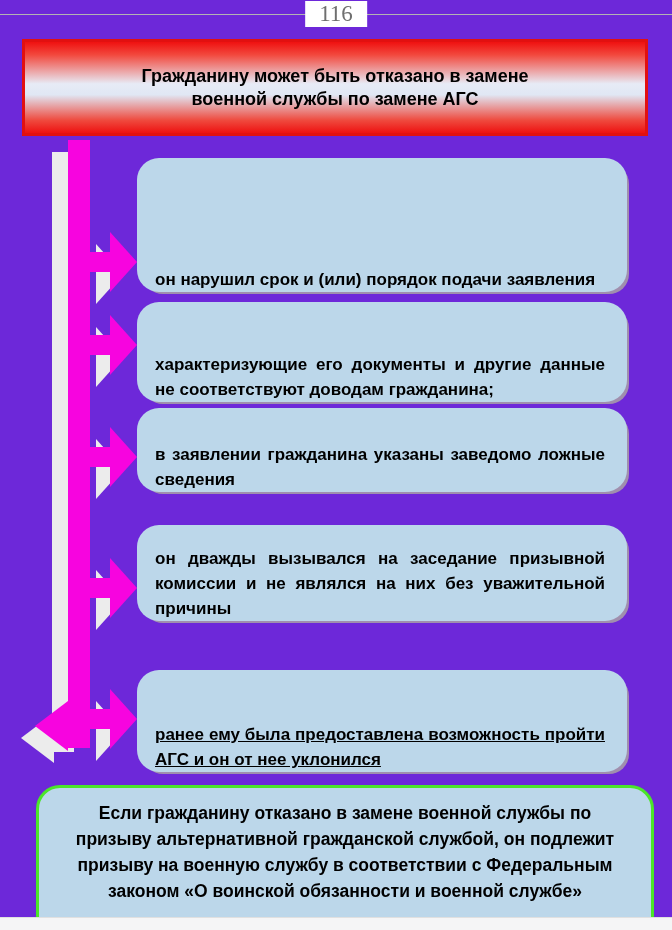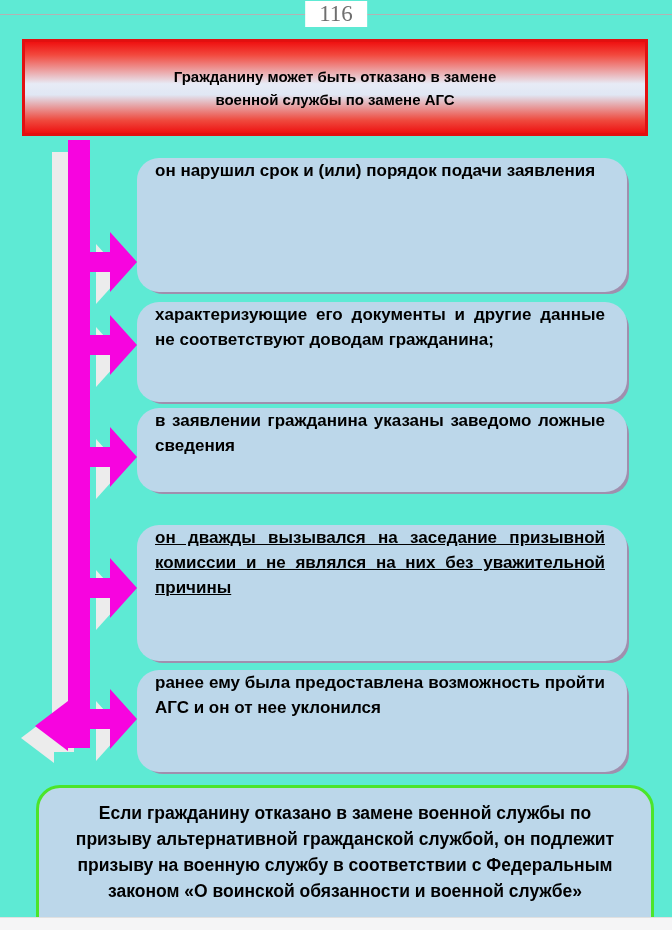--- a/index.html
+++ b/index.html
@@ -1,33 +1,33 @@
 <!DOCTYPE html>
 <html><head>
 <meta charset="utf-8">
 <style>
   html,body{margin:0;padding:0;background:#ffffff;}
   .canvas{
     position:relative;width:672px;height:930px;overflow:hidden;
-    background:#5eead4;font-family:"Liberation Sans", sans-serif;
+    background:#6d28d9;font-family:"Liberation Sans", sans-serif;
   }
   
   .top-rule{position:absolute;left:0;right:0;top:14px;border-top:1px solid #b3b3b3;}
   .page-number{
     position:absolute;top:1px;left:50%;transform:translateX(-50%);
     background:#ffffff;padding:0 14px;color:#6f6f6f;
     font-family:"Liberation Serif", serif;font-size:23px;line-height:26px;
   }
   
   .title-banner{
     position:absolute;left:22px;top:39px;width:626px;height:97px;
     box-sizing:border-box;border:3px solid #e21010;
     background:linear-gradient(180deg,#ef1111 0%,#f2483d 14%,#e7ebf6 46%,#e0e7f4 58%,#ef4a3e 86%,#ee1111 100%);
     display:flex;flex-direction:column;justify-content:center;
-    text-align:center;color:#000;font-weight:bold;font-size:15px;line-height:23px;
+    text-align:center;color:#000;font-weight:bold;font-size:18px;line-height:23px;
     z-index:4;
   }
   
   .shadow-shape{position:absolute;background:#ececec;z-index:1;}
   .bar{position:absolute;left:68px;top:140px;width:22px;height:608px;background:#f704df;z-index:2;}
   .bar-shadow{left:52px;top:152px;width:22px;height:600px;}
   .arrow-stem{position:absolute;left:88px;width:24px;height:20px;background:#f704df;z-index:2;}
   .arrow-head{
     position:absolute;left:110px;width:0;height:0;z-index:2;
     border-top:30px solid transparent;border-bottom:30px solid transparent;
@@ -46,30 +46,30 @@
   .end-head-shadow{
     position:absolute;left:21px;top:713px;width:0;height:0;z-index:1;background:none;
     border-top:25px solid transparent;border-bottom:25px solid transparent;
     border-right:33px solid #ececec;
   }
   
   .reason-box{
     position:absolute;left:137px;width:490px;box-sizing:border-box;
     background:#bcd7ea;border-radius:22px;
     box-shadow:4px 4px 0 -2px #a08fae;
-    display:flex;align-items:flex-start;padding:0 22px 0 18px;
+    display:flex;align-items:flex-end;padding:0 22px 0 18px;
     color:#000;font-weight:bold;font-size:17px;line-height:25px;
     z-index:3;
   }
   .reason-box p{margin:0;width:100%;text-align:justify;text-align-last:left;}
   .rb1{top:158px;height:134px;}
   .rb2{top:302px;height:100px;}
   .rb3{top:408px;height:84px;}
-  .rb4{top:525px;height:136px;text-decoration:underline;}
-  .rb5{top:670px;height:102px;}
+  .rb4{top:525px;height:96px;}
+  .rb5{top:670px;height:102px;text-decoration:underline;}
   
   .footer-note{
     position:absolute;left:36px;top:785px;width:618px;height:160px;
     box-sizing:border-box;background:#bcd7ea;
     border:3px solid #4be52a;border-radius:24px;
     display:flex;justify-content:center;
     padding:12px 26px 0 26px;
     color:#000;font-weight:bold;font-size:17.5px;line-height:26px;text-align:center;
     z-index:3;
   }

